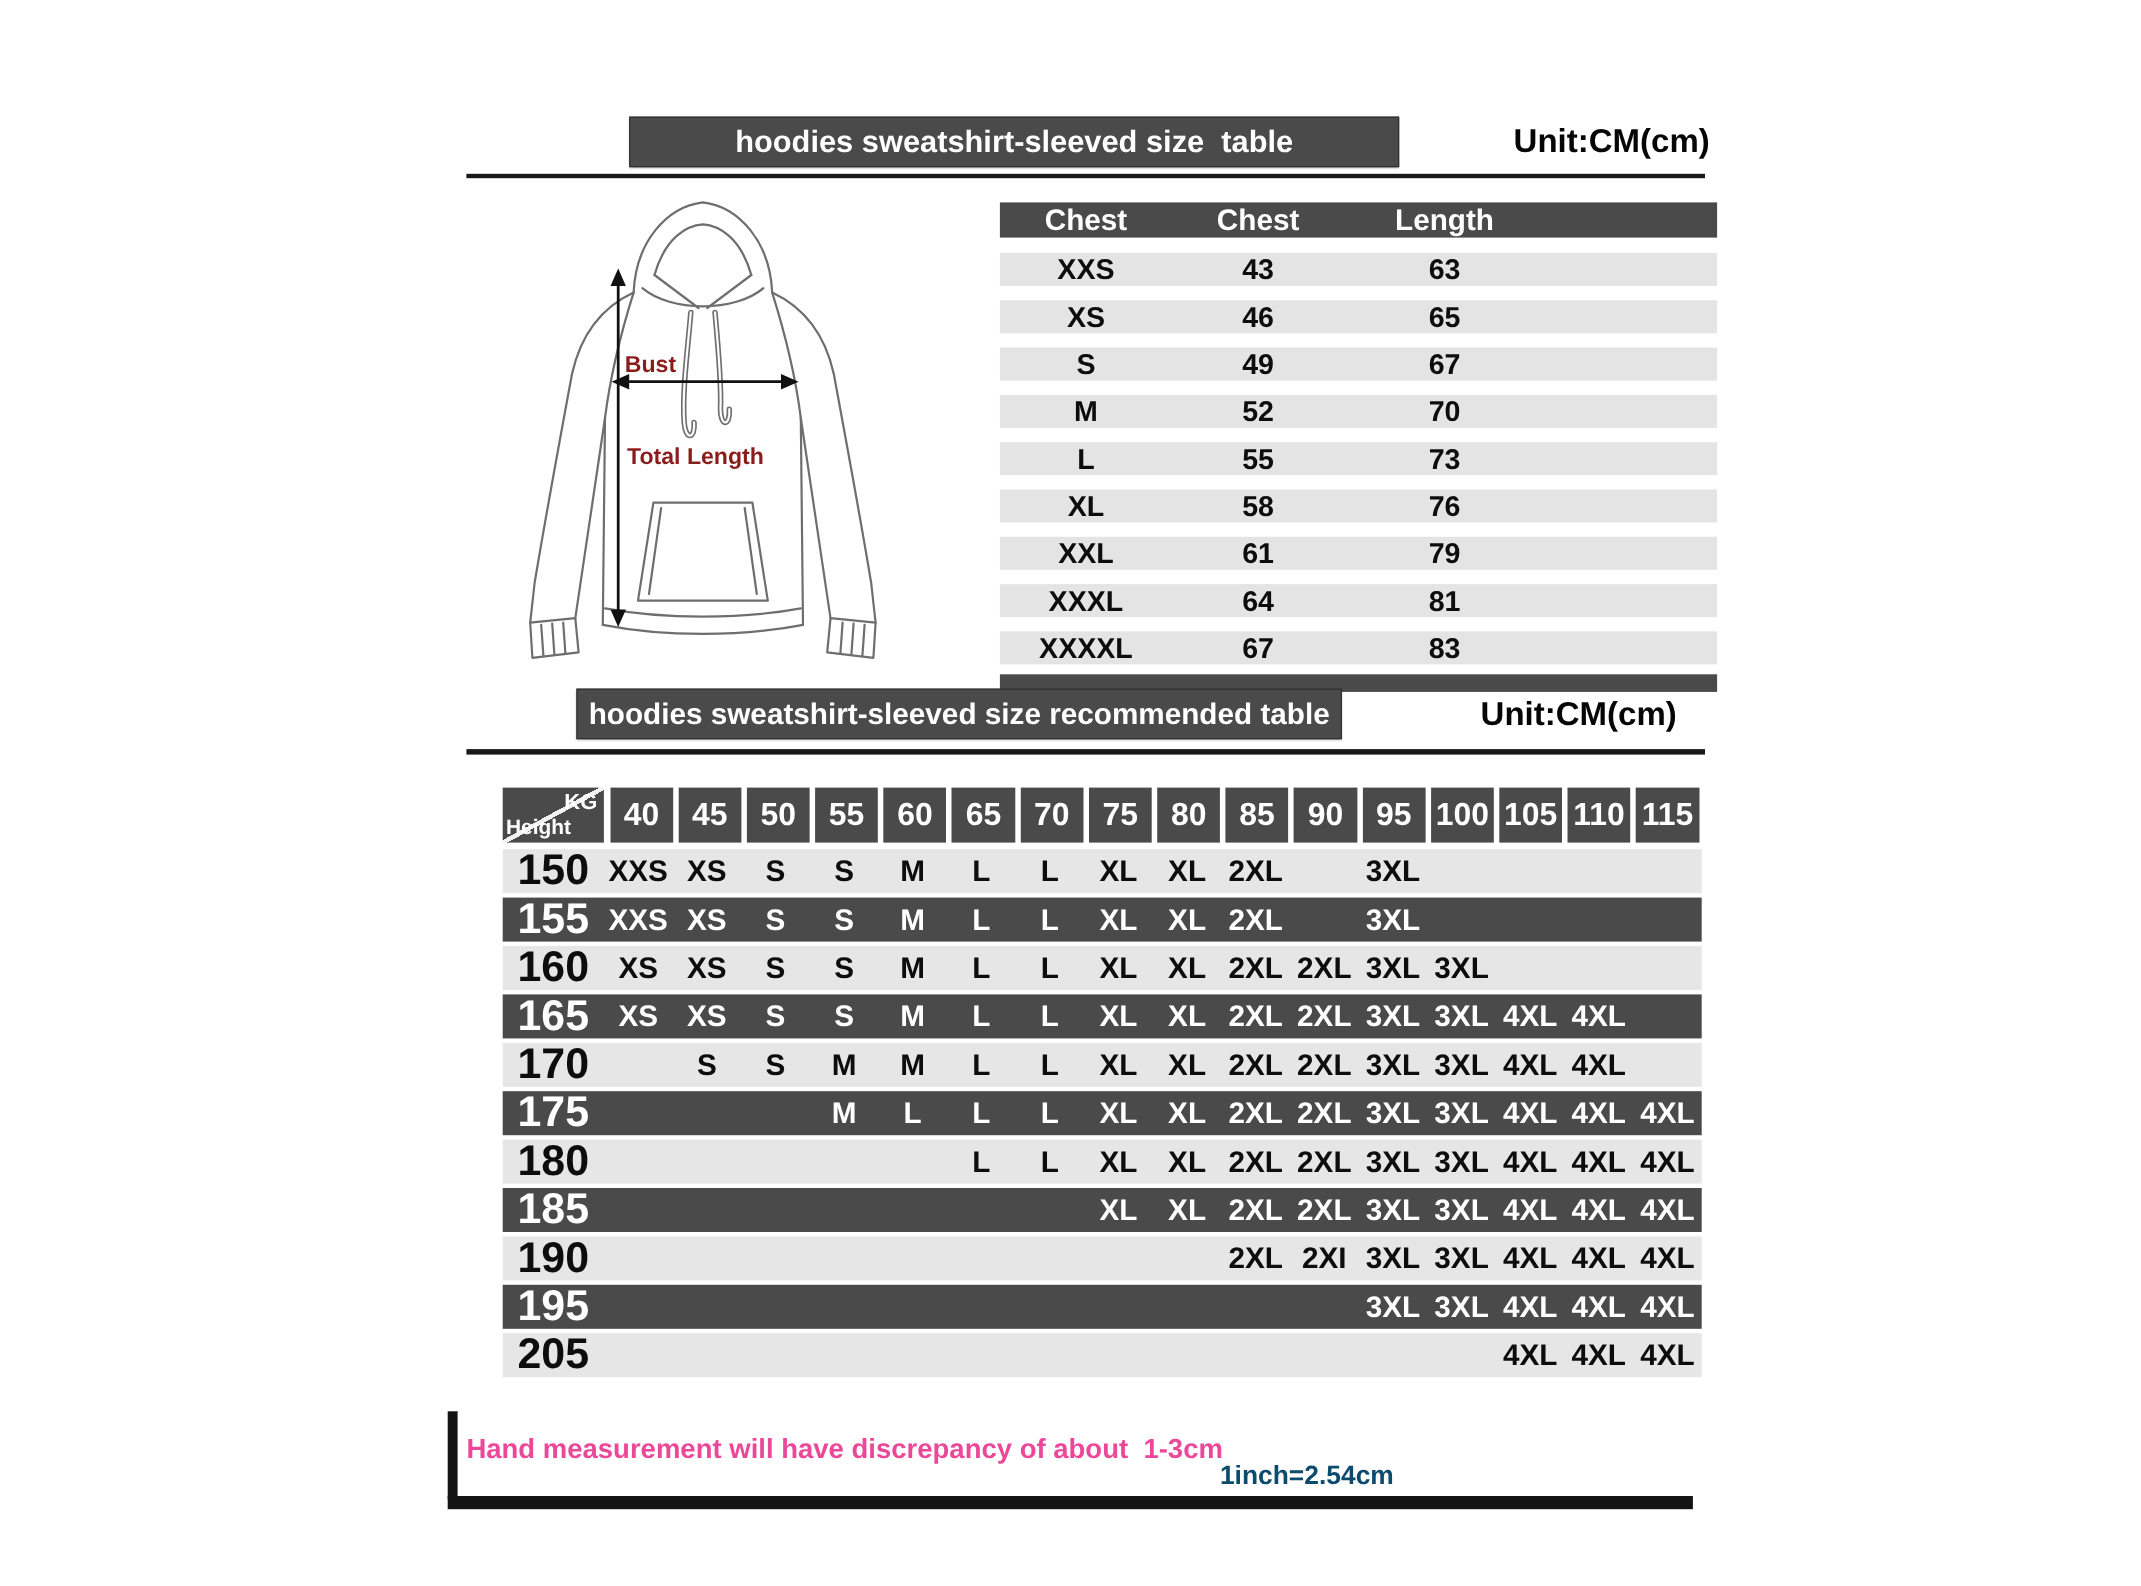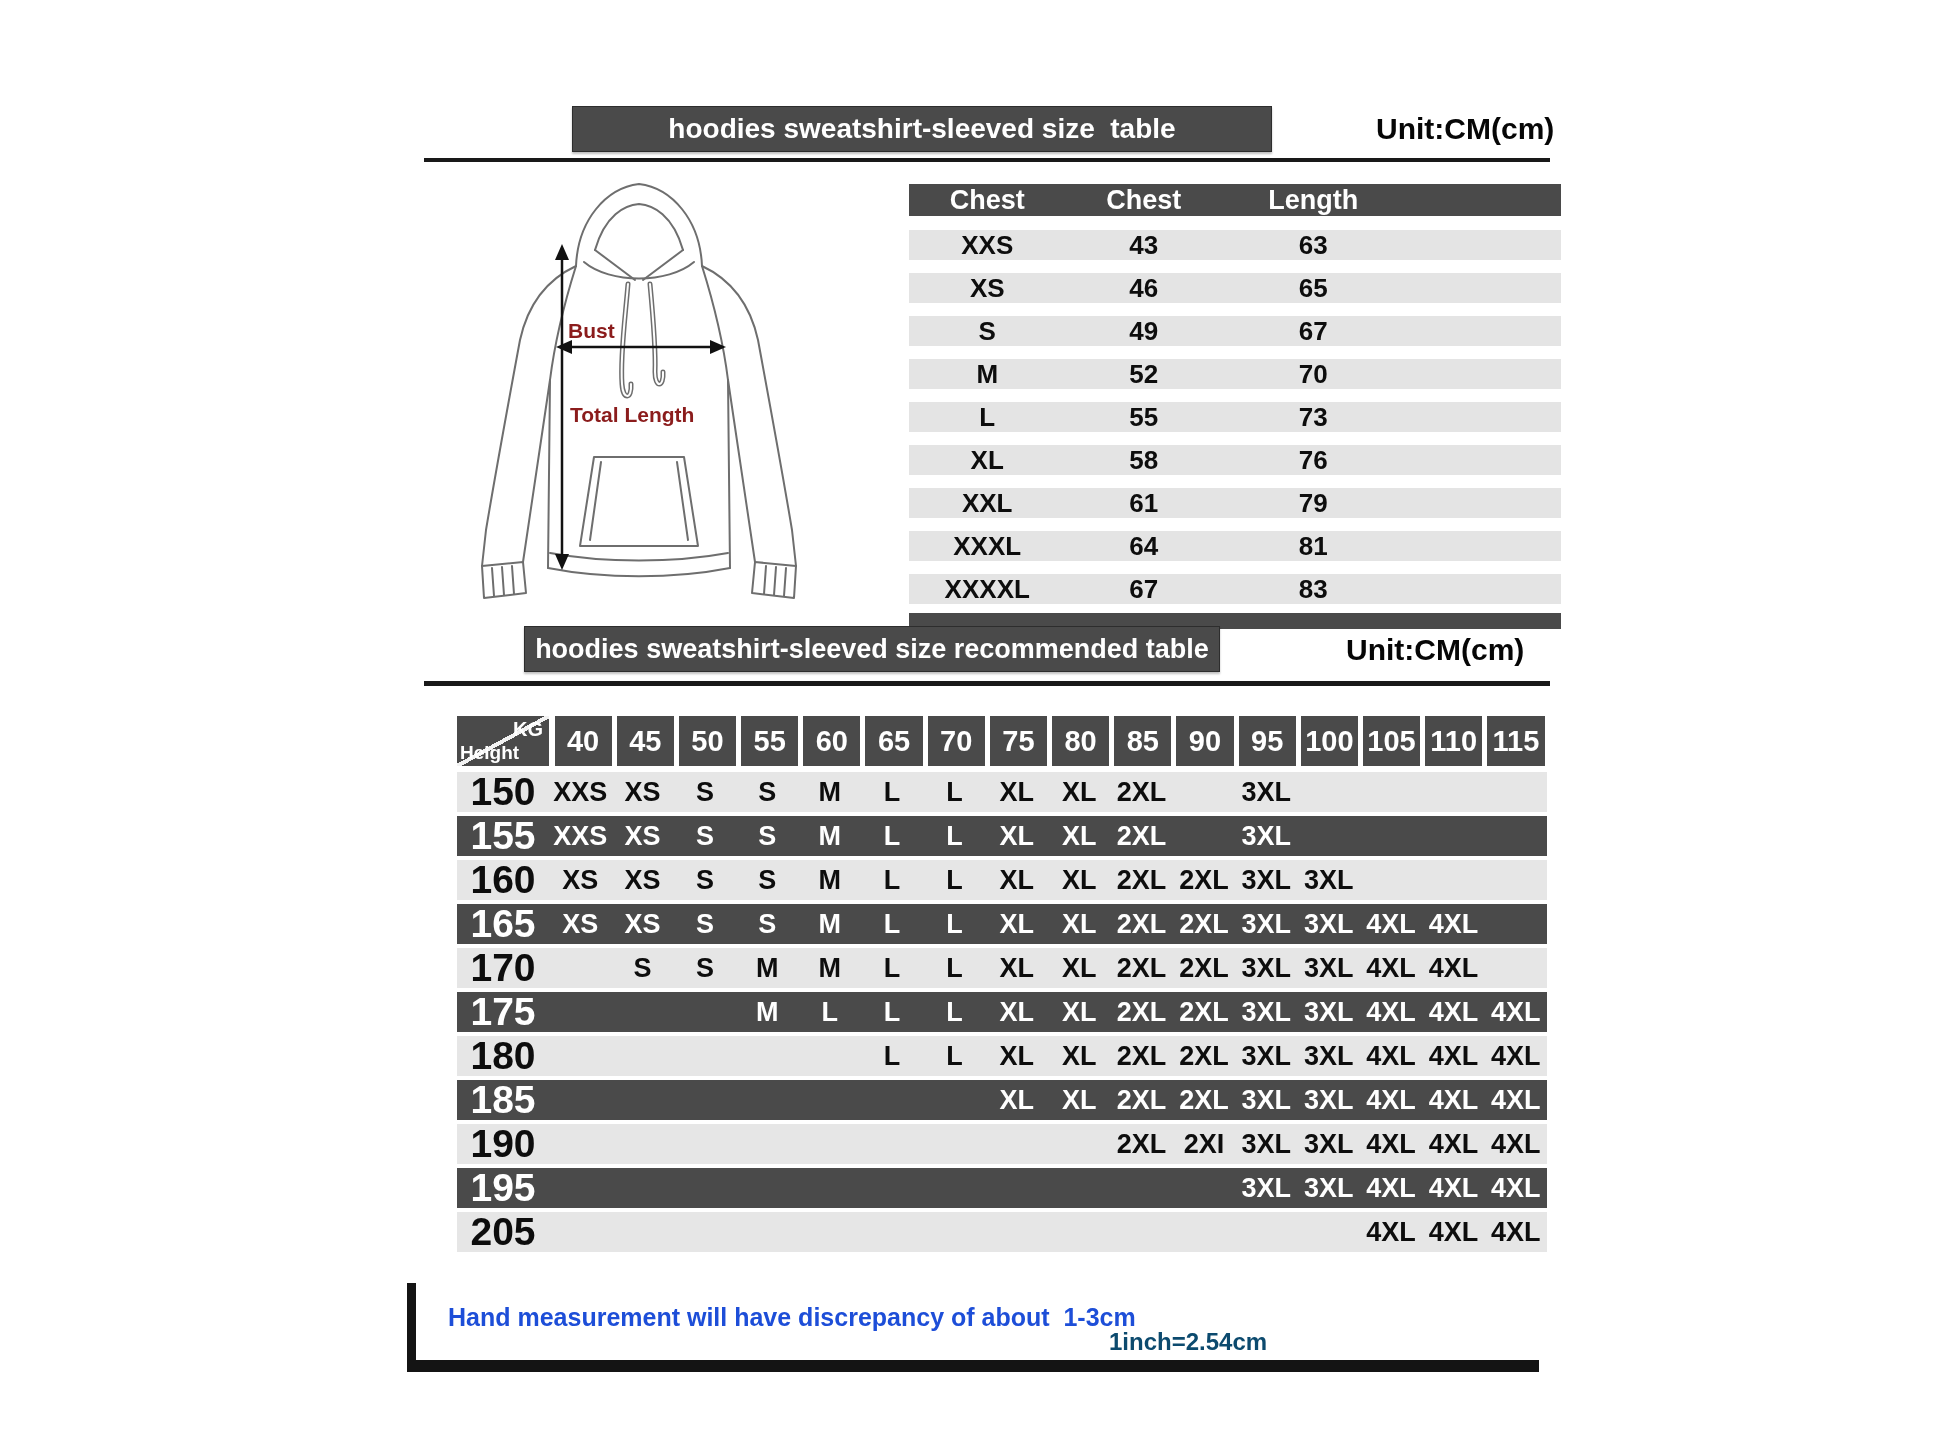--- a/index.html
+++ b/index.html
@@ -100,21 +100,21 @@
     font-size:39px;
   }
   .m-cells { flex:1; display:grid; grid-template-columns:repeat(16,1fr); }
   .m-cell {
     display:flex; align-items:center; justify-content:center;
     font-size:27px; white-space:nowrap;
   }
 
   
   .f-vbar { position:absolute; left:383px; top:1283px; width:9px; height:80px; background:#141414; }
-  .f-note { position:absolute; left:424px; top:1303px; font-size:25px; white-space:pre; color:#1d4ed8; }
+  .f-note { position:absolute; left:400px; top:1303px; font-size:25px; white-space:pre; color:#ec4899; }
   .f-conv { position:absolute; left:1085px; top:1328px; font-size:24px; white-space:pre; color:#0c4a6e; }
   .f-hbar { position:absolute; left:383px; top:1360px; width:1132px; height:12px; background:#141414; }
 </style>
 </head>
 <body>
 
 <div class="canvas">
 
   <div class="title-box t1">hoodies sweatshirt-sleeved size  table</div>
   <div class="unit u1">Unit:CM(cm)</div>

